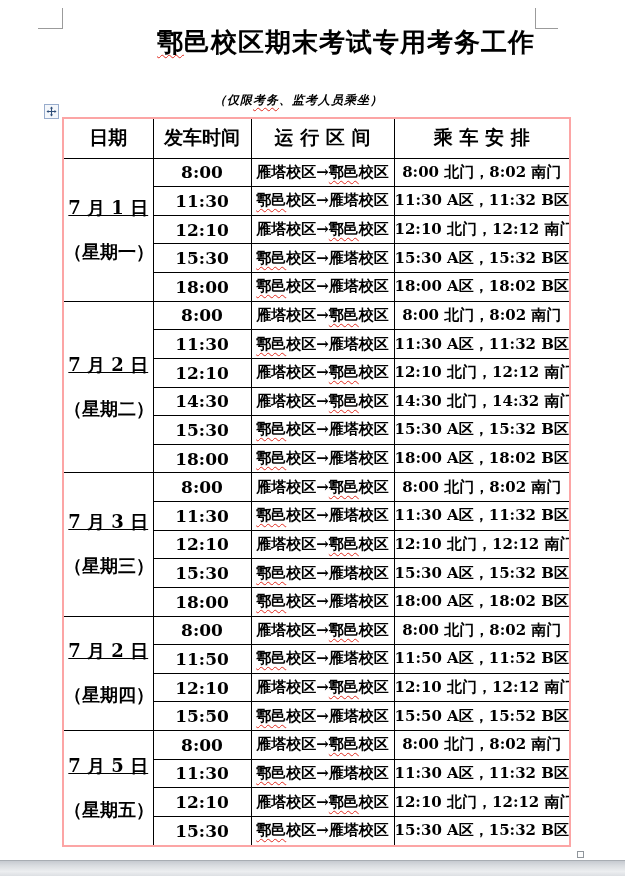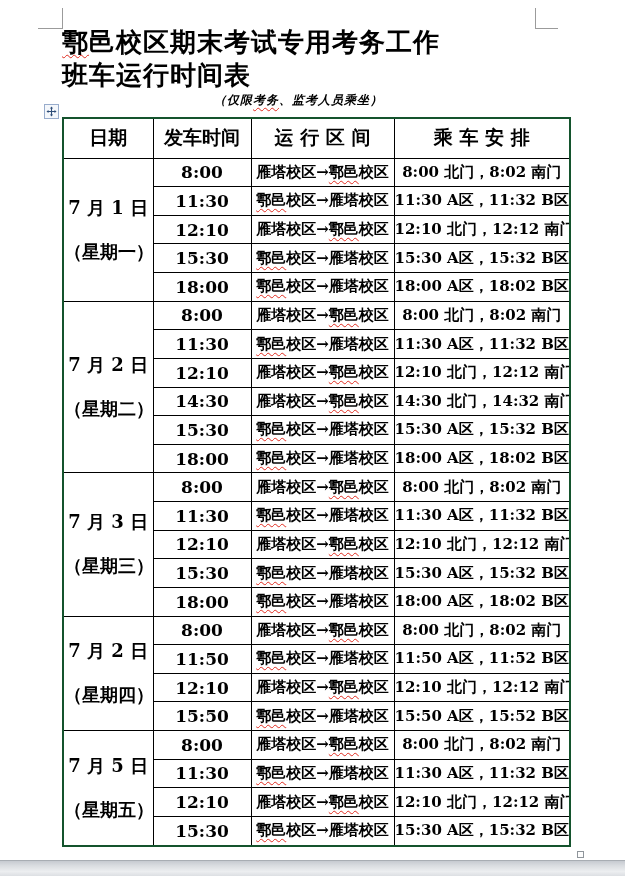--- a/index.html
+++ b/index.html
@@ -9,68 +9,67 @@
   }
   .page{position:absolute;inset:0;background:#fff;}
 
   
   .crop-tl{position:absolute;left:38px;top:8px;width:24px;height:20px;
     border-right:1px solid #9b9b9b;border-bottom:1px solid #9b9b9b;}
   .crop-tr{position:absolute;left:535px;top:8px;width:22px;height:20px;
     border-left:1px solid #9b9b9b;border-bottom:1px solid #9b9b9b;}
 
   
-  .title-block{position:absolute;left:62px;top:26px;width:473px;text-align:left;
+  .title-block{position:absolute;left:62px;top:26px;width:473px;text-align:right;
     font-weight:700;font-size:26px;line-height:33px;letter-spacing:1px;}
   .subtitle{position:absolute;left:62px;top:92px;width:473px;text-align:center;
     font-weight:700;font-style:italic;font-size:12px;letter-spacing:1px;}
 
   
   .sq{text-decoration-line:underline;text-decoration-style:wavy;
     text-decoration-color:#e02b20;text-decoration-thickness:1px;text-underline-offset:3px;}
 
   
   .move-handle{position:absolute;left:44px;top:104px;width:15px;height:15px;
     border:1px solid #98accc;background:#f4f7fb;display:flex;align-items:center;
     justify-content:center;box-sizing:border-box;cursor:move;}
   .move-handle svg{display:block;}
 
   
   table.tt{position:absolute;left:62px;top:117px;width:507px;height:730px;
-    border-collapse:collapse;table-layout:fixed;border:2px solid #14532d;}
+    border-collapse:collapse;table-layout:fixed;border:2px solid #fca5a5;}
   table.tt th,table.tt td{border:1.5px solid #000;padding:0;text-align:center;
     vertical-align:middle;font-weight:700;overflow:hidden;white-space:nowrap;}
   table.tt thead tr{height:40px;}
   table.tt th{font-size:19px;}
   td.c-time{font-size:17px;}
   td.c-route{font-size:15px;margin-left:48px;}
   td.c-pickup{font-size:15px;}
   td.date-cell{font-size:18px;}
-  td.date-cell .d1{margin-bottom:20px;}
+  td.date-cell .d1{margin-bottom:20px;text-decoration:underline;}
 
   
   .resize-handle{position:absolute;left:577px;top:851px;width:7px;height:7px;
     border:1px solid #8f959b;background:#fdfdfd;box-sizing:border-box;}
 
   
   .bottom-bar{position:absolute;left:0;right:0;bottom:0;height:15px;
     border-top:1px solid #a8adb3;
     background:linear-gradient(to bottom,#c6cad0 0%,#d9dce0 30%,#eceef0 70%,#dcdfe3 100%);}
 </style>
 </head>
 <body>
 
 <div class="page">
 
   <div class="crop-tl"></div>
   <div class="crop-tr"></div>
 
   <div class="title-block">
     <div><span class="sq">鄠</span>邑校区期末考试专用考务工作</div>
-    <div>班车运行时间表</div>
   </div>
 
   <div class="subtitle">（仅限<span class="sq">考务</span>、监考人员乘坐）</div>
 
   <div class="move-handle">
     <span>
       <svg width="11" height="11" viewBox="0 0 24 24">
         <path d="M12 1 L8.5 5.5 H10.8 V10.8 H5.5 V8.5 L1 12 L5.5 15.5 V13.2 H10.8 V18.5 H8.5 L12 23 L15.5 18.5 H13.2 V13.2 H18.5 V15.5 L23 12 L18.5 8.5 V10.8 H13.2 V5.5 H15.5 Z" fill="#2e4d78"></path>
       </svg>
     </span>

